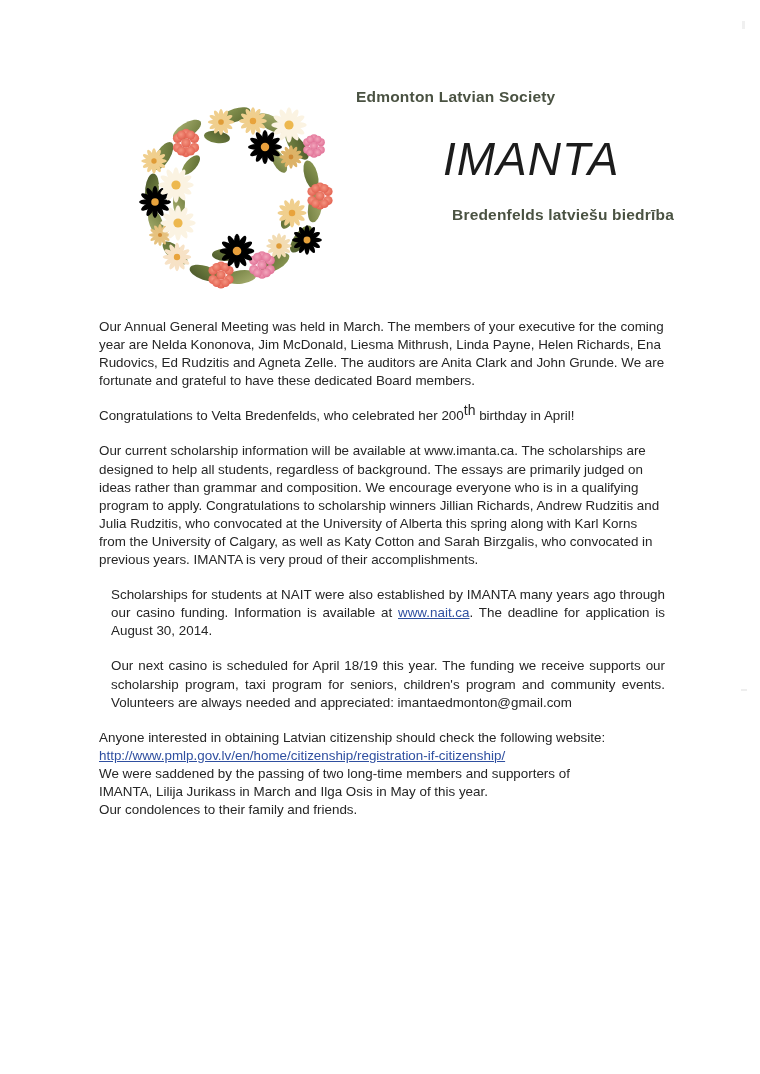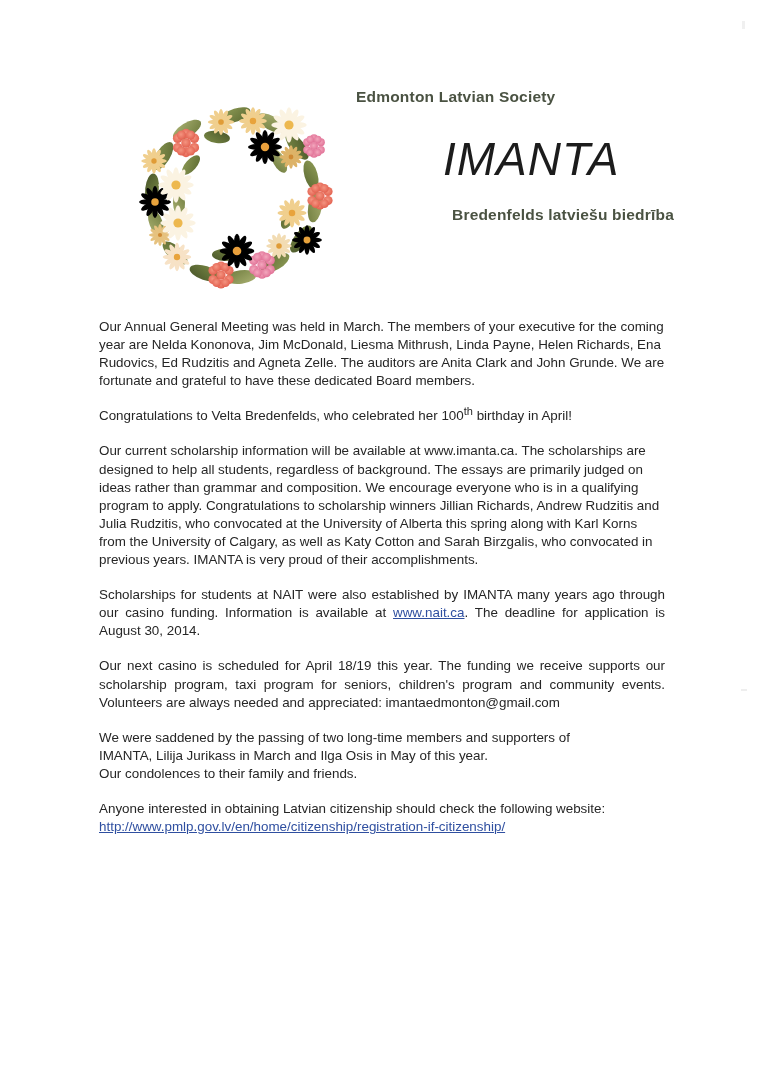--- a/index.html
+++ b/index.html
@@ -98,24 +98,25 @@
   }
   .issue-date {
     margin: 0 0 36px 0;
   }
   p.para {
     margin: 0 0 17px 0;
     text-align: left;
   }
   p.para.justify {
     text-align: justify;
+    margin-left: 12px;
   }
   p.para.last { margin-bottom: 0; }
   sup {
-    font-size: 11px;
+    font-size: 14px;
     vertical-align: super;
     line-height: 0;
   }
   a.link {
     color: #2f4fa0;
     text-decoration: underline;
   }
 </style>
 </head>
 <body>
@@ -307,31 +308,31 @@
     <div class="imanta-title">IMANTA</div>
 
     <div class="org-name-lv">Bredenfelds latviešu biedrība</div>
   </div>
 
   <div class="doc-body">
 
 
     <p class="para">Our Annual General Meeting was held in March. The members of your executive for the coming year are Nelda Kononova, Jim McDonald, Liesma Mithrush, Linda Payne, Helen Richards, Ena Rudovics, Ed Rudzitis and Agneta Zelle.  The auditors are Anita Clark and John Grunde. We are fortunate and grateful to have these dedicated Board members.</p>
 
-    <p class="para"><span>Congratulations to Velta Bredenfelds, who celebrated her 100</span><sup>th</sup><span> birthday in April!</span></p>
+    <p class="para"><span>Congratulations to Velta Bredenfelds, who celebrated her 200</span><sup>th</sup><span> birthday in April!</span></p>
 
 
     <p class="para">Our current scholarship information will be available at www.imanta.ca. The scholarships are designed to help all students, regardless of background. The essays are primarily judged on ideas rather than grammar and composition. We encourage everyone who is in a qualifying program to apply. Congratulations to scholarship winners Jillian Richards, Andrew Rudzitis and Julia Rudzitis, who convocated at the University of Alberta this spring along with Karl Korns from the University of Calgary, as well as Katy Cotton and Sarah Birzgalis, who convocated in previous years. IMANTA is very proud of their accomplishments.</p>
 
     <p class="para justify"><span>Scholarships for students at NAIT were also established by IMANTA many years ago through our casino funding. Information is available at </span><a class="link" href="#">www.nait.ca</a><span>. The deadline for application is August 30, 2014.</span></p>
 
     <p class="para justify">Our next casino is scheduled for April 18/19 this year. The funding we receive supports our scholarship program, taxi program for seniors, children's program and community events. Volunteers are always needed and appreciated: imantaedmonton@gmail.com</p>
 
+    <p class="para last"><span>Anyone interested in obtaining Latvian citizenship should check the following website:</span><br><a class="link" href="#">http://www.pmlp.gov.lv/en/home/citizenship/registration-if-citizenship/</a></p>
+
     <p class="para"><span>We were saddened by the passing of two long-time members and supporters of</span><br><span>IMANTA, Lilija Jurikass in March and Ilga Osis in May of this year.</span><br><span>Our condolences to their family and friends.</span></p>
-
-    <p class="para last"><span>Anyone interested in obtaining Latvian citizenship should check the following website:</span><br><a class="link" href="#">http://www.pmlp.gov.lv/en/home/citizenship/registration-if-citizenship/</a></p>
   </div>
 
   <div class="scan-edge-bottom"></div>
   <div class="scan-speck a"></div>
   <div class="scan-speck b"></div>
   <div class="scan-speck c"></div>
 </div>
 
 </body></html>

